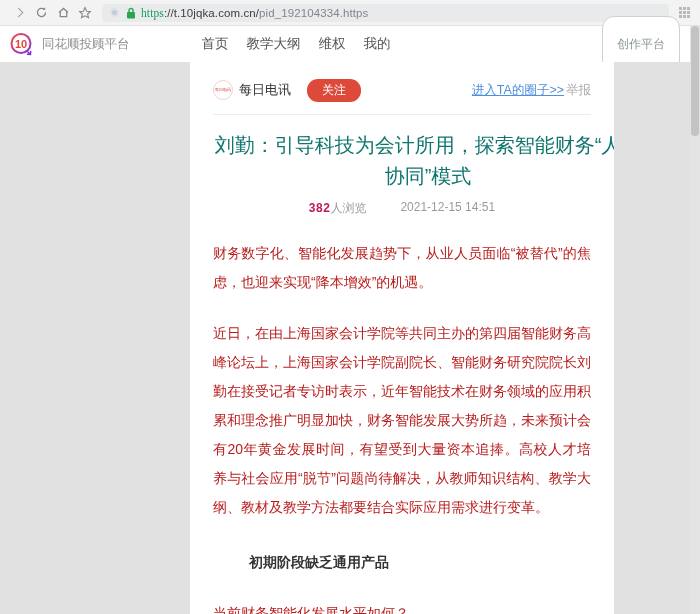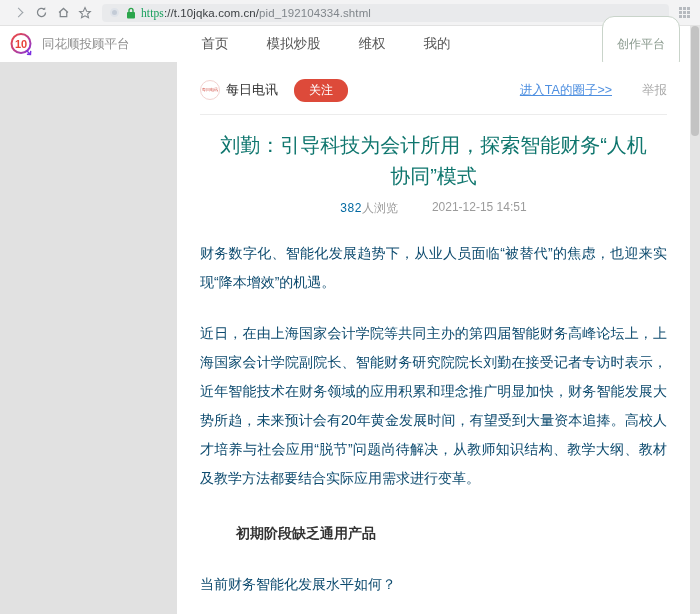--- a/index.html
+++ b/index.html
@@ -21,47 +21,47 @@
   .url .scheme { color:#18a05d;font-family:Liberation Serif, serif; }
   .url .host { color:#3c4043; }
   .url .path { color:#80868b; }
   .apps-grid { display:grid; grid-template-columns:repeat(3,3px); grid-gap:1px; cursor:pointer; margin-right:2px; }
   .apps-grid i { width:3px; height:3px; background:#b6babf; display:block; }
 
   
   .site-header { height:36px; background:#fff; display:flex; align-items:center; padding:0 0 0 8px; }
   .logo { display:flex; align-items:center; cursor:pointer; }
   .brand { font-size:12.5px; color:#8d8d8d; margin-left:7px; }
-  .top-nav { display:flex; margin-left:72px; gap:38px; }
+  .top-nav { display:flex; margin-left:72px; gap:18px; }
   .top-nav .nav-item { font-size:13.5px; color:#555; cursor:pointer; white-space:nowrap; }
   .create-btn { margin-left:auto; margin-right:20px; font-size:12px; color:#8a9a8e;
     border:1px solid #c9d4ca; border-radius:12px; padding:19px 14px; background:#fff; cursor:pointer; white-space:nowrap; }
 
   
   .main { position:relative; height:552px; background:#e1e1e1; }
-  .card { position:absolute; left:177px; top:0; width:513px; height:552px; background:#fff;
+  .card { position:absolute; left:190px; top:0; width:424px; height:552px; background:#fff;
     padding:16px 23px 0 23px; overflow:hidden; }
 
   .author-row { display:flex; align-items:center; height:24px; }
   .avatar { width:20px; height:20px; border-radius:50%; border:1px solid #f2d2cf; overflow:hidden;
     display:flex; align-items:center; justify-content:center; font-size:4px; color:#d0493e; cursor:pointer; flex:0 0 auto; line-height:4px; text-align:center; }
   .author-name { font-size:13px; color:#333; margin-left:6px; cursor:pointer; }
   .follow-btn { margin-left:16px; background:#dd4a3a; color:#ffffff; font-size:12px; border:none;
     border-radius:11px; padding:3px 15px; cursor:pointer; }
   .circle-link { margin-left:auto; font-size:12.5px; color:#4e8fe0; cursor:pointer; white-space:nowrap;text-decoration:underline; }
-  .report-link { margin-left:30px; font-size:12.5px; color:#aaa; cursor:pointer; white-space:nowrap;font-family:Liberation Mono, monospace; }
+  .report-link { margin-left:2px; font-size:12.5px; color:#aaa; cursor:pointer; white-space:nowrap;font-family:Liberation Mono, monospace; }
   .divider { border-bottom:1px solid #ececec; margin-top:12px; }
 
   .article-title { width:430px; margin:15px auto 0; text-align:center; font-size:20px;
     line-height:31px; color:#0f766e; font-weight:400; }
   .meta-row { display:flex; justify-content:center; gap:34px; margin-top:8px;
     font-size:12px; color:#9b9b9b; }
-  .views b { color:#0369a1; font-weight:400; letter-spacing:.5px; }
+  .views b { color:#be185d; font-weight:700; letter-spacing:.5px; }
 
-  .article-body p { font-size:14px; line-height:29px; color:#0c4a6e; text-align:justify; margin-top:22px; }
+  .article-body p { font-size:14px; line-height:29px; color:#b91c1c; text-align:justify; margin-top:22px; }
   .article-body h2 { font-size:14px; line-height:29px; color:#333; font-weight:700; margin-top:26px;margin-left:36px; }
 
   
   .scrollbar { position:absolute; right:0; top:26px; width:10px; height:588px; background:#e4e4e4; }
   .scroll-thumb { position:absolute; top:0; left:1px; width:8px; height:110px; background:#c3c3c3; border-radius:4px; cursor:pointer; }
 </style>
 </head>
 <body>
 
 <div class="browser-bar">
@@ -85,21 +85,21 @@
       </svg>
   </span>
   <div class="addr-bar">
     <span class="site-dot"></span>
     <span class="lock">
       <svg width="10" height="12" viewBox="0 0 10 12">
           <rect x="1" y="5" width="8" height="6.5" rx="1" fill="#2aa54b"></rect>
           <path d="M3 5.2 V3.4 a2 2 0 0 1 4 0 V5.2" stroke="#2aa54b" fill="none" stroke-width="1.4"></path>
         </svg>
     </span>
-    <span class="url"><span class="scheme">https</span><span class="host">://t.10jqka.com.cn/</span><span class="path">pid_192104334.shtml</span></span>
+    <span class="url"><span class="scheme">https</span><span class="host">://t.10jqka.com.cn/</span><span class="path">pid_192104334.https</span></span>
   </div>
   <span class="apps-grid">
       <i></i>
       <i></i>
       <i></i>
       <i></i>
       <i></i>
       <i></i>
       <i></i>
       <i></i>
@@ -117,21 +117,21 @@
         </linearGradient>
       </defs>
       <circle cx="13" cy="12.5" r="9.5" fill="none" stroke="url(#lg1)" stroke-width="2"></circle>
       <text x="13" y="16.5" text-anchor="middle" font-size="11" font-weight="bold" fill="#e8433a">10</text>
       <path d="M18.5 19.5 l4 4 m0.2 -3.6 l-0.2 3.6 l-3.6 -0.2" stroke="#7b2fe0" stroke-width="1.4" fill="none"></path>
     </svg>
   </span>
   <span class="brand">同花顺投顾平台</span>
   <nav class="top-nav">
     <span class="nav-item">首页</span>
-    <span class="nav-item">模拟炒股</span>
+    <span class="nav-item">教学大纲</span>
     <span class="nav-item">维权</span>
     <span class="nav-item">我的</span>
   </nav>
   <button class="create-btn">创作平台</button>
 </div>
 
 <div class="main">
   <div class="card">
 
     <div class="author-row">

